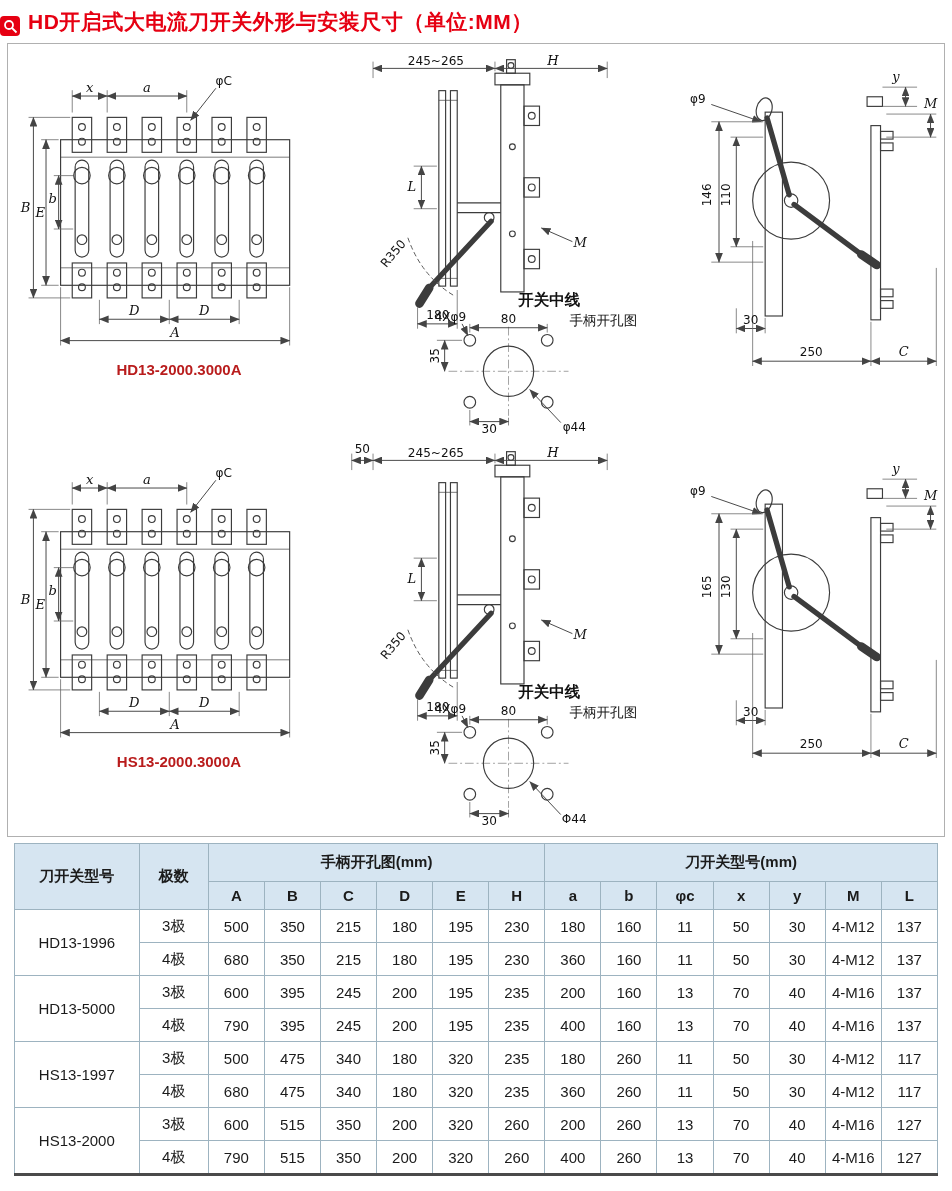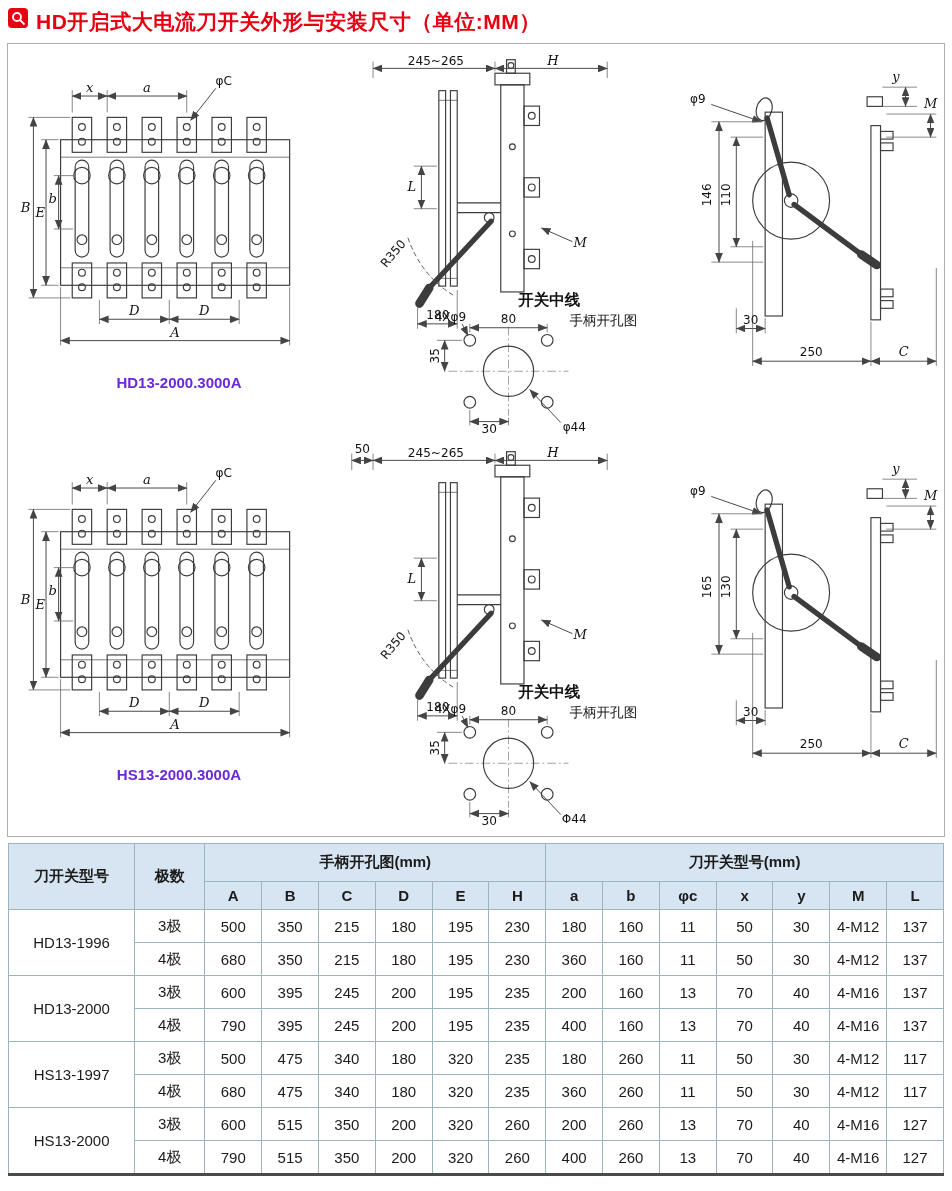--- a/index.html
+++ b/index.html
@@ -1,41 +1,41 @@
 <!DOCTYPE html>
 <html><head>
 <meta charset="utf-8">
 <style>
   *{margin:0;padding:0;box-sizing:border-box}
   html,body{background:#fff}
   body{width:952px;font-family:"Liberation Sans",sans-serif;color:#222}
   .page{width:952px;min-height:1191px;background:#fff}
-  .hdr{display:flex;align-items:flex-start;gap:8px;padding:8px 8px 5px}
+  .hdr{display:flex;align-items:flex-end;gap:8px;padding:8px 0 5px}
   .hdr h1{font-size:21px;color:#e60012;font-weight:bold;letter-spacing:.5px}
   .panel{margin:2px 7px 6px;border:1px solid #b0b0b0;background:#fff;padding:4px 2px}
   .drow{display:flex;justify-content:space-between;align-items:flex-start;height:392px;padding:0 4px}
   .dcol{display:flex;flex-direction:column;align-items:center}
-  .caption{font-size:15px;font-weight:bold;color:#6d28d9;margin-top:13px}
+  .caption{font-size:15px;font-weight:bold;color:#b91c1c;margin-top:0}
   svg{display:block}
   .svg-front{width:330px;margin-top:16px}
   .svg-side{width:300px;margin-top:2px}
   .svg-rear{width:300px;margin-top:18px}
   .ln{fill:none;stroke:#3c3c3c;stroke-width:1.2}
   .lnt{stroke:#3c3c3c;stroke-width:.7;fill:none}
   .lever{fill:none;stroke:#3c3c3c;stroke-width:5.5;stroke-linecap:round}
   .lever2{fill:none;stroke:#3c3c3c;stroke-width:9;stroke-linecap:round}
   .ext{stroke:#666;stroke-width:.8}
   .dim{stroke:#444;stroke-width:1;fill:none}
   .cl{stroke:#888;stroke-width:.8;stroke-dasharray:9 3 2 3}
   .dash{stroke:#555;stroke-width:1;stroke-dasharray:5 3;fill:none}
   text.dl{font-family:"DejaVu Sans",sans-serif;font-size:12.5px;fill:#111}
   text.it{font-family:"DejaVu Serif",serif;font-style:italic;font-size:13.5px}
   text.big{font-family:"Liberation Sans",sans-serif;font-size:16px;font-weight:bold;fill:#111}
   text.cap{font-family:"Liberation Sans",sans-serif;font-size:14px;fill:#111}
-  .tblwrap{margin:4px 8px 0}
+  .tblwrap{margin:4px 14px 0}
   table{width:100%;border-collapse:collapse;table-layout:fixed;border:1px solid #8ca6b5;border-bottom:3px solid #4a4a4a}
   th,td{border:1px solid #9db3c0;text-align:center;vertical-align:middle;color:#1b1b1b}
   thead th{background:#d6e5f1;font-size:15px;font-weight:bold;padding:9px 2px}
   thead tr.sub th{padding:5px 2px}
   tbody td{font-size:15px;padding:6.5px 2px;background:#fff}
 </style>
 </head>
 <body>
 
 <svg width="0" height="0" style="position:absolute" aria-hidden="true">
@@ -362,21 +362,21 @@
             <td>230</td>
             <td>360</td>
             <td>160</td>
             <td>11</td>
             <td>50</td>
             <td>30</td>
             <td>4-M12</td>
             <td>137</td>
           </tr>
           <tr>
-            <td rowspan="2">HD13-2000</td>
+            <td rowspan="2">HD13-5000</td>
             <td>3极</td>
             <td>600</td>
             <td>395</td>
             <td>245</td>
             <td>200</td>
             <td>195</td>
             <td>235</td>
             <td>200</td>
             <td>160</td>
             <td>13</td>

